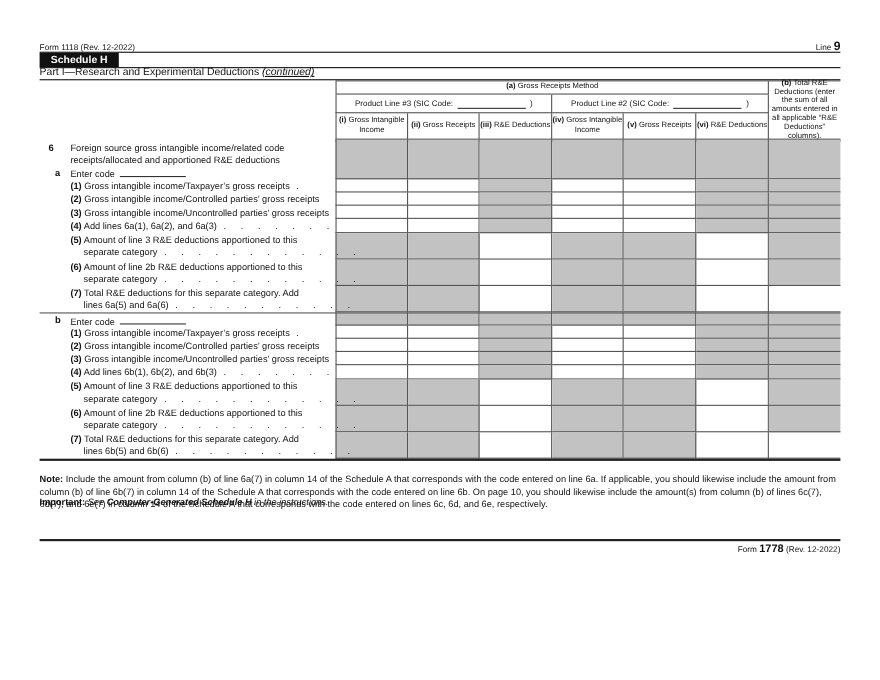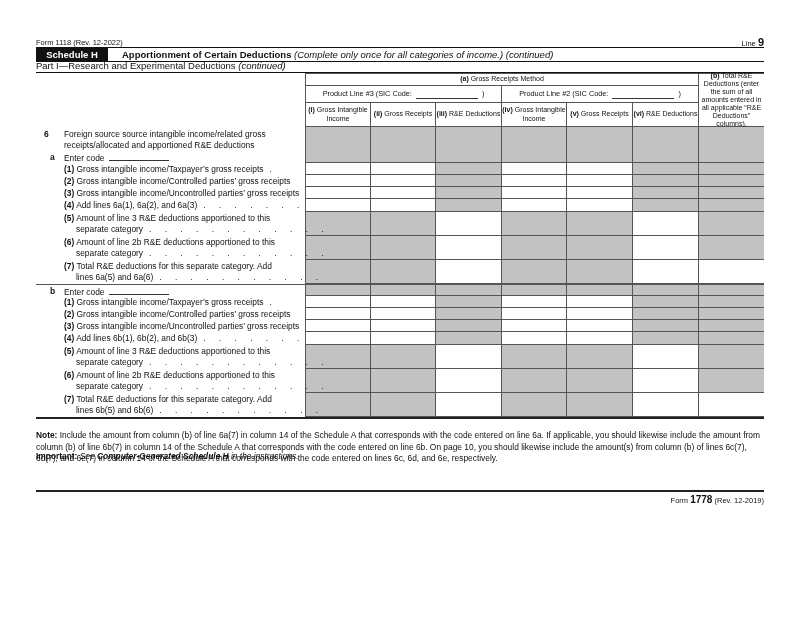--- a/index.html
+++ b/index.html
@@ -9,21 +9,21 @@
   .hdr-form { left:36px; top:38px; font-size:7.5px; }
   .hdr-page { right:36px; top:36px; font-size:7.5px; }
   .hdr-page b { font-size:11px; }
   .sched-bar { left:36px; top:47px; width:728px; height:13px; border-top:1.5px solid #111; border-bottom:1px solid #111; }
   .sched-tag { position:absolute; left:0; top:0; width:72px; height:13px; background:#111; color:#fff; font-weight:bold; font-size:9.5px; line-height:13px; text-align:center; }
   .sched-title { position:absolute; left:86px; top:0; font-size:9.5px; line-height:13px; white-space:nowrap; }
   .sched-title b { font-weight:bold; }
   .sched-title i { font-style:italic; }
   .part-bar { left:36px; top:60px; width:728px; height:12px; border-bottom:1px solid #111; font-size:9.5px; line-height:12px; white-space:nowrap; }
   .part-bar b { font-weight:normal; }
-  .part-bar i { font-style:italic; }
+  .part-bar i { font-style:italic;text-decoration:underline; }
 
   .cell { position:absolute; box-sizing:border-box; border-right:1px solid #555; border-bottom:1px solid #555; }
   .grey { background:#c2c2c2; }
   .hcell { position:absolute; box-sizing:border-box; font-size:7px; text-align:center; display:flex; align-items:center; justify-content:center; line-height:1.15; border-right:1px solid #555; border-bottom:1px solid #555; }
   .hcell b { font-weight:bold; }
 
   .rowlbl { position:absolute; font-size:8.4px; line-height:11px; white-space:nowrap; }
   .rowlbl b { font-weight:bold; }
   .num { position:absolute; font-size:8.5px; font-weight:bold; }
   .dots { letter-spacing:5.5px; }
@@ -37,21 +37,20 @@
   .foot-form b { font-size:10px; font-weight:bold; }
 </style>
 </head>
 <body>
 
 <div class="abs hdr-form">Form 1118 (Rev. 12-2022)</div>
 <div class="abs hdr-page"><span>Line</span> <b>9</b></div>
 
 <div class="abs sched-bar">
   <div class="sched-tag">Schedule H</div>
-  <div class="sched-title"><b>Apportionment of Certain Deductions</b> <i>(Complete only once for all categories of income.) (continued)</i></div>
 </div>
 <div class="abs part-bar"><b>Part I—Research and Experimental Deductions</b> <i>(continued)</i></div>
 
 <div id="grid">
 
   <div class="hcell" style="left:305px;top:73px;width:394px;height:13px;border-left:1px solid #555;border-top:1px solid #555;">
     <span><b>(a)</b> <span>Gross Receipts Method</span></span>
   </div>
 
   <div class="hcell" style="left:699px;top:73px;width:65px;height:54px;border-top:1px solid #555;border-right:none;padding:0 2px;">
@@ -199,21 +198,21 @@
     <div class="cell grey" style="left: 305px; top: 393px; width: 66px; height: 24px; border-left: 1px solid rgb(85, 85, 85);"></div>
     <div class="cell grey" style="left: 371px; top: 393px; width: 65px; height: 24px;"></div>
     <div class="cell" style="left: 436px; top: 393px; width: 66px; height: 24px;"></div>
     <div class="cell grey" style="left: 502px; top: 393px; width: 65px; height: 24px;"></div>
     <div class="cell grey" style="left: 567px; top: 393px; width: 66px; height: 24px;"></div>
     <div class="cell" style="left: 633px; top: 393px; width: 66px; height: 24px;"></div>
     <div class="cell" style="left: 699px; top: 393px; width: 65px; height: 24px; border-right: none;"></div>
   </div>
 
 <div class="num" style="left:44px;top:129px;">6</div>
-<div class="rowlbl" style="left:64px;top:129px;">Foreign source source intangible income/related gross</div>
+<div class="rowlbl" style="left:64px;top:129px;">Foreign source gross intangible income/related code</div>
 <div class="rowlbl" style="left:64px;top:140px;">receipts/allocated and apportioned R&amp;E deductions</div>
 
 <div class="num" style="left:50px;top:152px;">a</div>
 <div class="rowlbl" style="left:64px;top:152px;"><span>Enter code</span><span class="uline"></span></div>
 
 <div id="labels-a">
     <div class="rowlbl" style="left: 64px; top: 163.5px;"><b>(1)</b> <span>Gross intangible income/Taxpayer’s gross receipts</span><span class="dots" style="margin-left: 6px;">.</span></div>
     <div class="rowlbl" style="left: 64px; top: 175.5px;"><b>(2)</b> <span>Gross intangible income/Controlled parties’ gross receipts</span><span class="dots" style="margin-left: 6px;"></span></div>
     <div class="rowlbl" style="left: 64px; top: 187.5px;"><b>(3)</b> <span>Gross intangible income/Uncontrolled parties’ gross receipts</span><span class="dots" style="margin-left: 6px;"></span></div>
     <div class="rowlbl" style="left: 64px; top: 199.5px;"><b>(4)</b> <span>Add lines 6a(1), 6a(2), and 6a(3)</span><span class="dots" style="margin-left: 6px;">. . . . . . .</span></div>
@@ -243,13 +242,13 @@
     <div class="line" style="left: 64px; top: 393px; width: 241px; height: 0px;"></div>
   </div>
 
 <div class="line" style="left:36px;top:417px;width:728px;height:1.5px;"></div>
 
 <div class="abs note"><b>Note:</b> <span>Include the amount from column (b) of line 6a(7) in column 14 of the Schedule A that corresponds with the code entered on line 6a. If applicable, you should likewise include the amount from column (b) of line 6b(7) in column 14 of the Schedule A that corresponds with the code entered on line 6b. On page 10, you should likewise include the amount(s) from column (b) of lines 6c(7), 6d(7), and 6e(7) in column 14 of the Schedule A that corresponds with the code entered on lines 6c, 6d, and 6e, respectively.</span></div>
 
 <div class="abs important"><b>Important:</b> <i>See</i> <b><i>Computer-Generated Schedule H</i></b> <i>in the instructions.</i></div>
 
 <div class="abs foot-rule"></div>
-<div class="abs foot-form"><span>Form</span> <b>1778</b> <span>(Rev. 12-2019)</span></div>
+<div class="abs foot-form"><span>Form</span> <b>1778</b> <span>(Rev. 12-2022)</span></div>
 
 </body></html>

